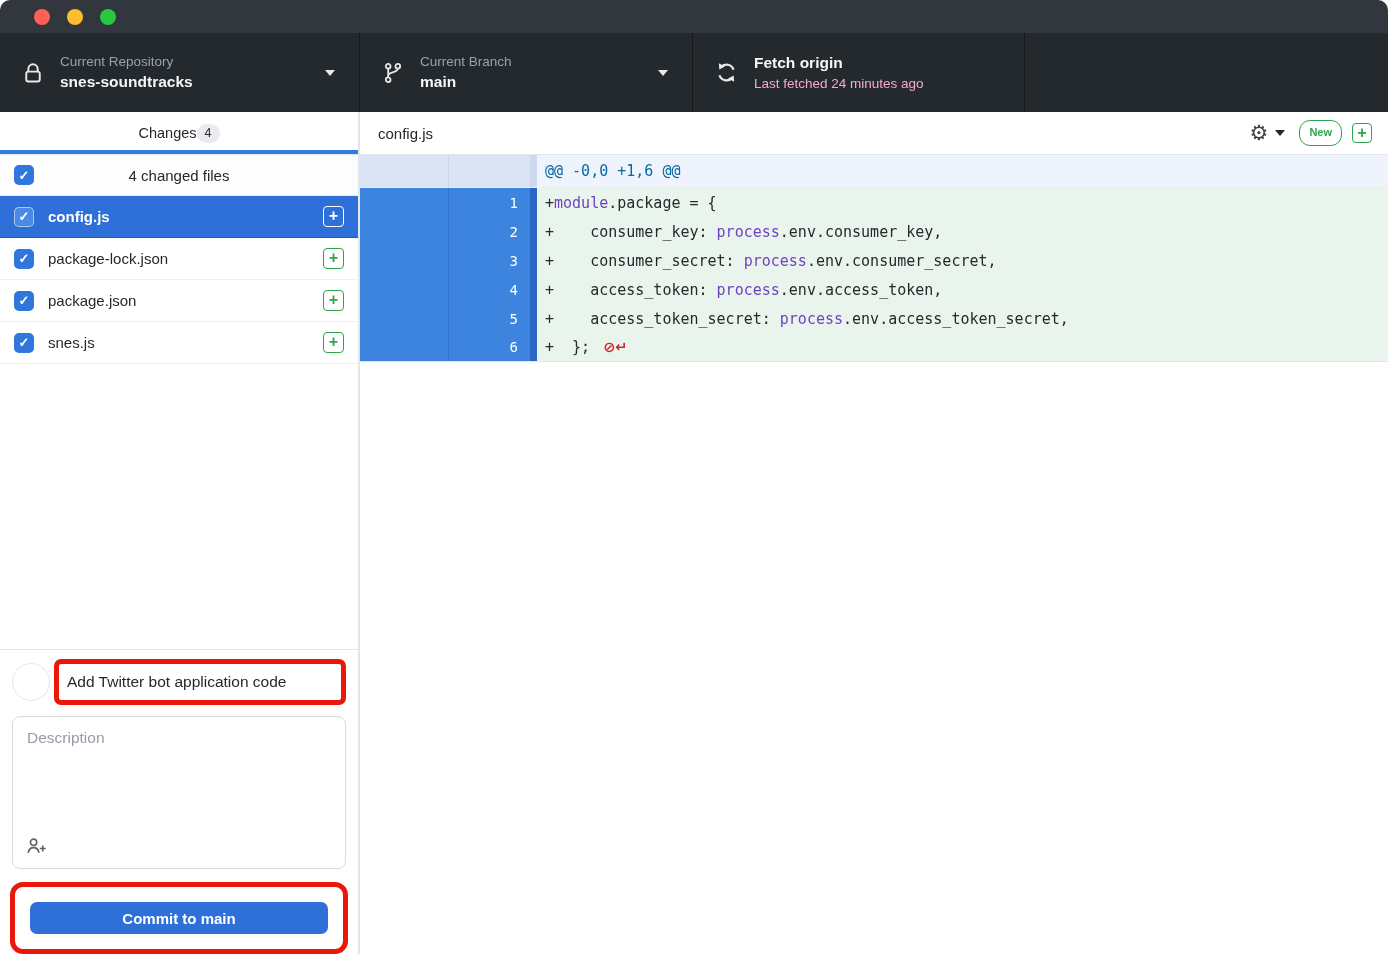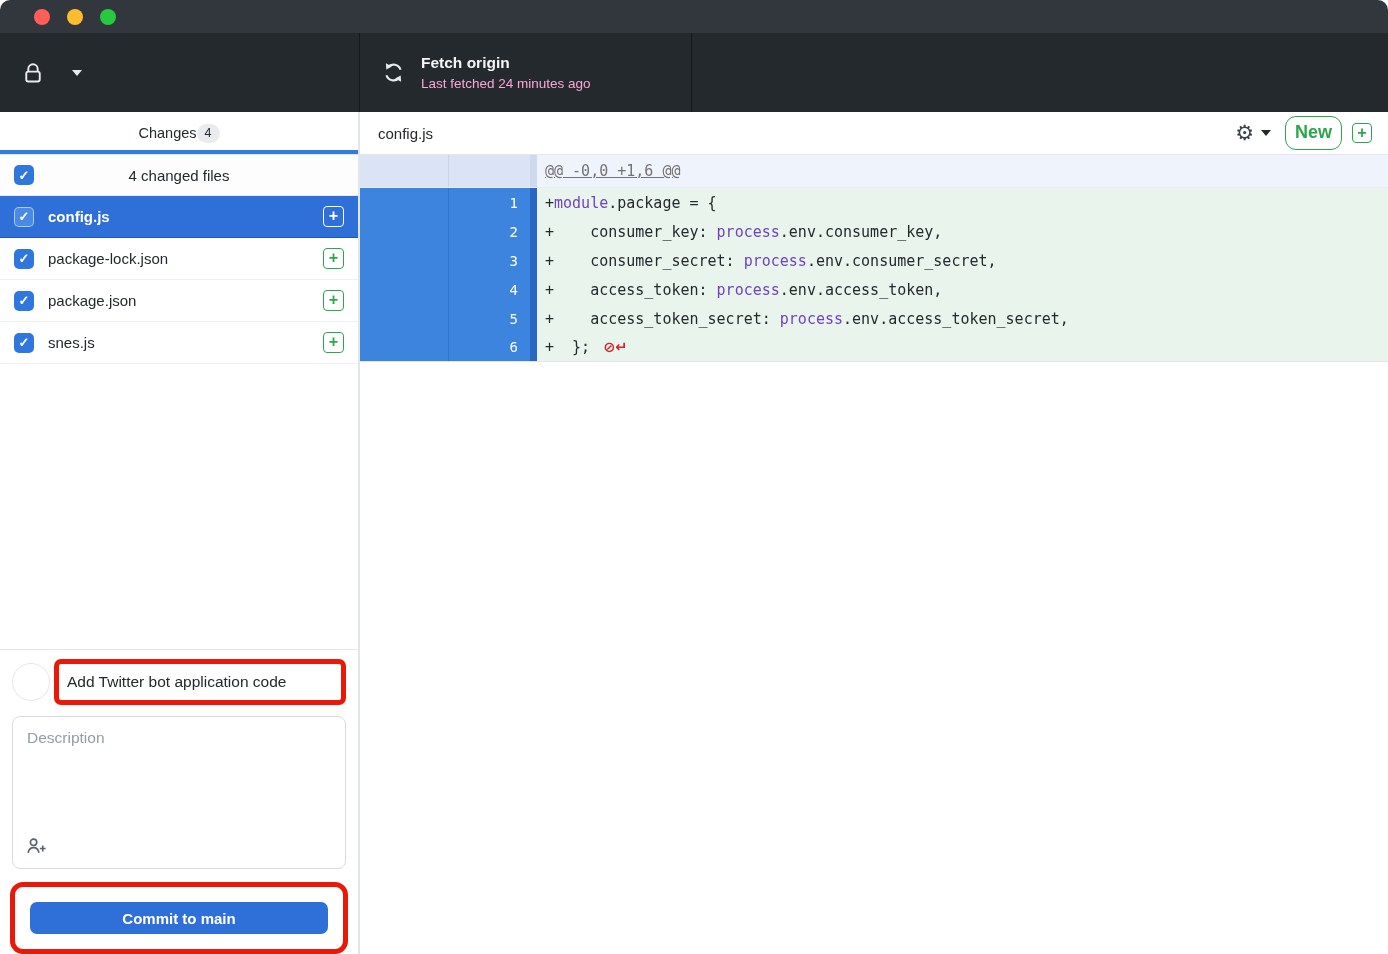--- a/index.html
+++ b/index.html
@@ -72,36 +72,36 @@
   .commit-btn-wrap{margin-top:13px;margin-left:-2px;margin-right:-2px;border:5px solid var(--annotation-red);border-radius:13px;background:#fff;padding:15px;}
   .commit-btn{width:100%;height:32px;background:var(--accent-blue);border:none;border-radius:7px;color:#fff;font-size:15px;font-weight:600;cursor:pointer;font-family:"Liberation Sans",sans-serif;}
   .commit-btn .branch-bold{font-weight:800;}
 
   
   .diff-header{height:43px;border-bottom:1px solid #e3e6ea;display:flex;align-items:center;padding:0 16px 0 18px;flex:0 0 auto;background:#fff;}
   .diff-file{font-size:15px;color:#24292e;font-weight:500;flex:1;}
   .gear-btn{display:flex;align-items:center;cursor:pointer;margin-right:14px;}
   .gear-glyph{font-family:"DejaVu Sans",sans-serif;font-size:21px;color:#3c4248;line-height:1;}
   .gear-btn .chev{width:0;height:0;border-left:5px solid transparent;border-right:5px solid transparent;border-top:6px solid #24292e;margin-left:7px;}
-  .new-badge{border:1.5px solid var(--success-green);color:var(--success-green);font-size:18px;font-weight:700;border-radius:11px;padding:5px 9px;margin-right:10px;line-height:1.2;}
+  .new-badge{border:1.5px solid var(--success-green);color:var(--success-green);font-size:11px;font-weight:700;border-radius:11px;padding:5px 9px;margin-right:10px;line-height:1.2;}
   .plus-sq2{width:20px;height:20px;border:1.5px solid var(--success-green);border-radius:4px;color:var(--success-green);display:flex;align-items:center;justify-content:center;font-size:15px;font-weight:700;font-family:"DejaVu Sans Mono",monospace;}
 
   
   .diff-body{flex:1;overflow:hidden;background:#fff;}
   .drow{display:flex;align-items:stretch;}
   .gut{width:177px;flex:0 0 auto;display:flex;}
   .gut .c1{width:89px;border-right:1px solid rgba(0,0,0,0.12);}
   .gut .c2{flex:1;display:flex;align-items:center;justify-content:flex-end;padding-right:12px;font-family:"DejaVu Sans Mono",monospace;font-size:14px;color:#fff;}
   .gut .strip{width:7px;}
   .code{flex:1;font-family:"DejaVu Sans Mono",monospace;font-size:15px;display:flex;align-items:center;padding-left:8px;white-space:pre;color:#24292e;}
   .hunk{height:33px;border-bottom:1px solid #e7edf6;}
   .hunk .c1{border-right:1px solid #c8d4ea;}
   .hunk .gut{background:var(--hunk-gutter);}
   .hunk .strip{background:#ccd9ef;}
-  .hunk .code{background:var(--hunk-bg);color:#737373;text-decoration:underline;}
+  .hunk .code{background:var(--hunk-bg);color:#0369a1;}
   .dline{height:29px;}
   .dline .gut{background:var(--gutter-blue);}
   .dline .c1{border-right:1px solid #2f74cf;}
   .dline .strip{background:var(--gutter-strip);}
   .dline .code{background:var(--added-bg);}
   .kw{color:var(--keyword-purple);}
   .eol{color:var(--danger-red);font-family:"DejaVu Sans",sans-serif;font-size:14.5px;margin-left:4px;font-weight:700;}
   .diff-end{border-bottom:1px solid #e4e7ea;}
 </style>
 </head>
@@ -116,23 +116,42 @@
   </div>
 
   <div class="toolbar">
     <div class="tb-section tb-repo">
       <span class="tb-icon">
         <svg width="22" height="26" viewBox="0 0 16 16">
             <path d="M4.6 7V5a3.4 3.4 0 0 1 6.8 0v2" fill="none" stroke="#e8eaed" stroke-width="1.4"></path>
             <rect x="3.1" y="7" width="9.8" height="7.2" rx="1.5" fill="none" stroke="#e8eaed" stroke-width="1.4"></rect>
           </svg>
       </span>
+      <span class="tb-text">
+        <div class="tb-label">Current Repository</div>
+        <div class="tb-value">snes-soundtracks</div>
+      </span>
       <span class="chev-down"></span>
     </div>
 
+    <div class="tb-section tb-branch">
+      <span class="tb-icon">
+        <svg width="22" height="26" viewBox="0 0 16 16">
+            <circle cx="4.5" cy="3.1" r="1.7" fill="none" stroke="#e8eaed" stroke-width="1.3"></circle>
+            <circle cx="4.5" cy="12.9" r="1.7" fill="none" stroke="#e8eaed" stroke-width="1.3"></circle>
+            <circle cx="11.5" cy="3.1" r="1.7" fill="none" stroke="#e8eaed" stroke-width="1.3"></circle>
+            <path d="M4.5 4.8v6.4 M11.5 4.8c0 3.2-7 2.4-7 5.2" fill="none" stroke="#e8eaed" stroke-width="1.3"></path>
+          </svg>
+      </span>
+      <span class="tb-text">
+        <div class="tb-label">Current Branch</div>
+        <div class="tb-value">main</div>
+      </span>
+      <span class="chev-down"></span>
+    </div>
 
     <div class="tb-section tb-fetch">
       <span class="tb-icon">
         <svg width="23" height="23" viewBox="0 0 16 16">
             <path d="M12.9 6.1A5.2 5.2 0 0 0 4.1 4.2" fill="none" stroke="#e8eaed" stroke-width="1.5"></path>
             <polygon points="2.7,1.5 3.0,5.9 6.9,3.9" fill="#e8eaed"></polygon>
             <path d="M3.1 9.9a5.2 5.2 0 0 0 8.8 1.9" fill="none" stroke="#e8eaed" stroke-width="1.5"></path>
             <polygon points="13.3,14.5 13.0,10.1 9.1,12.1" fill="#e8eaed"></polygon>
           </svg>
       </span>

